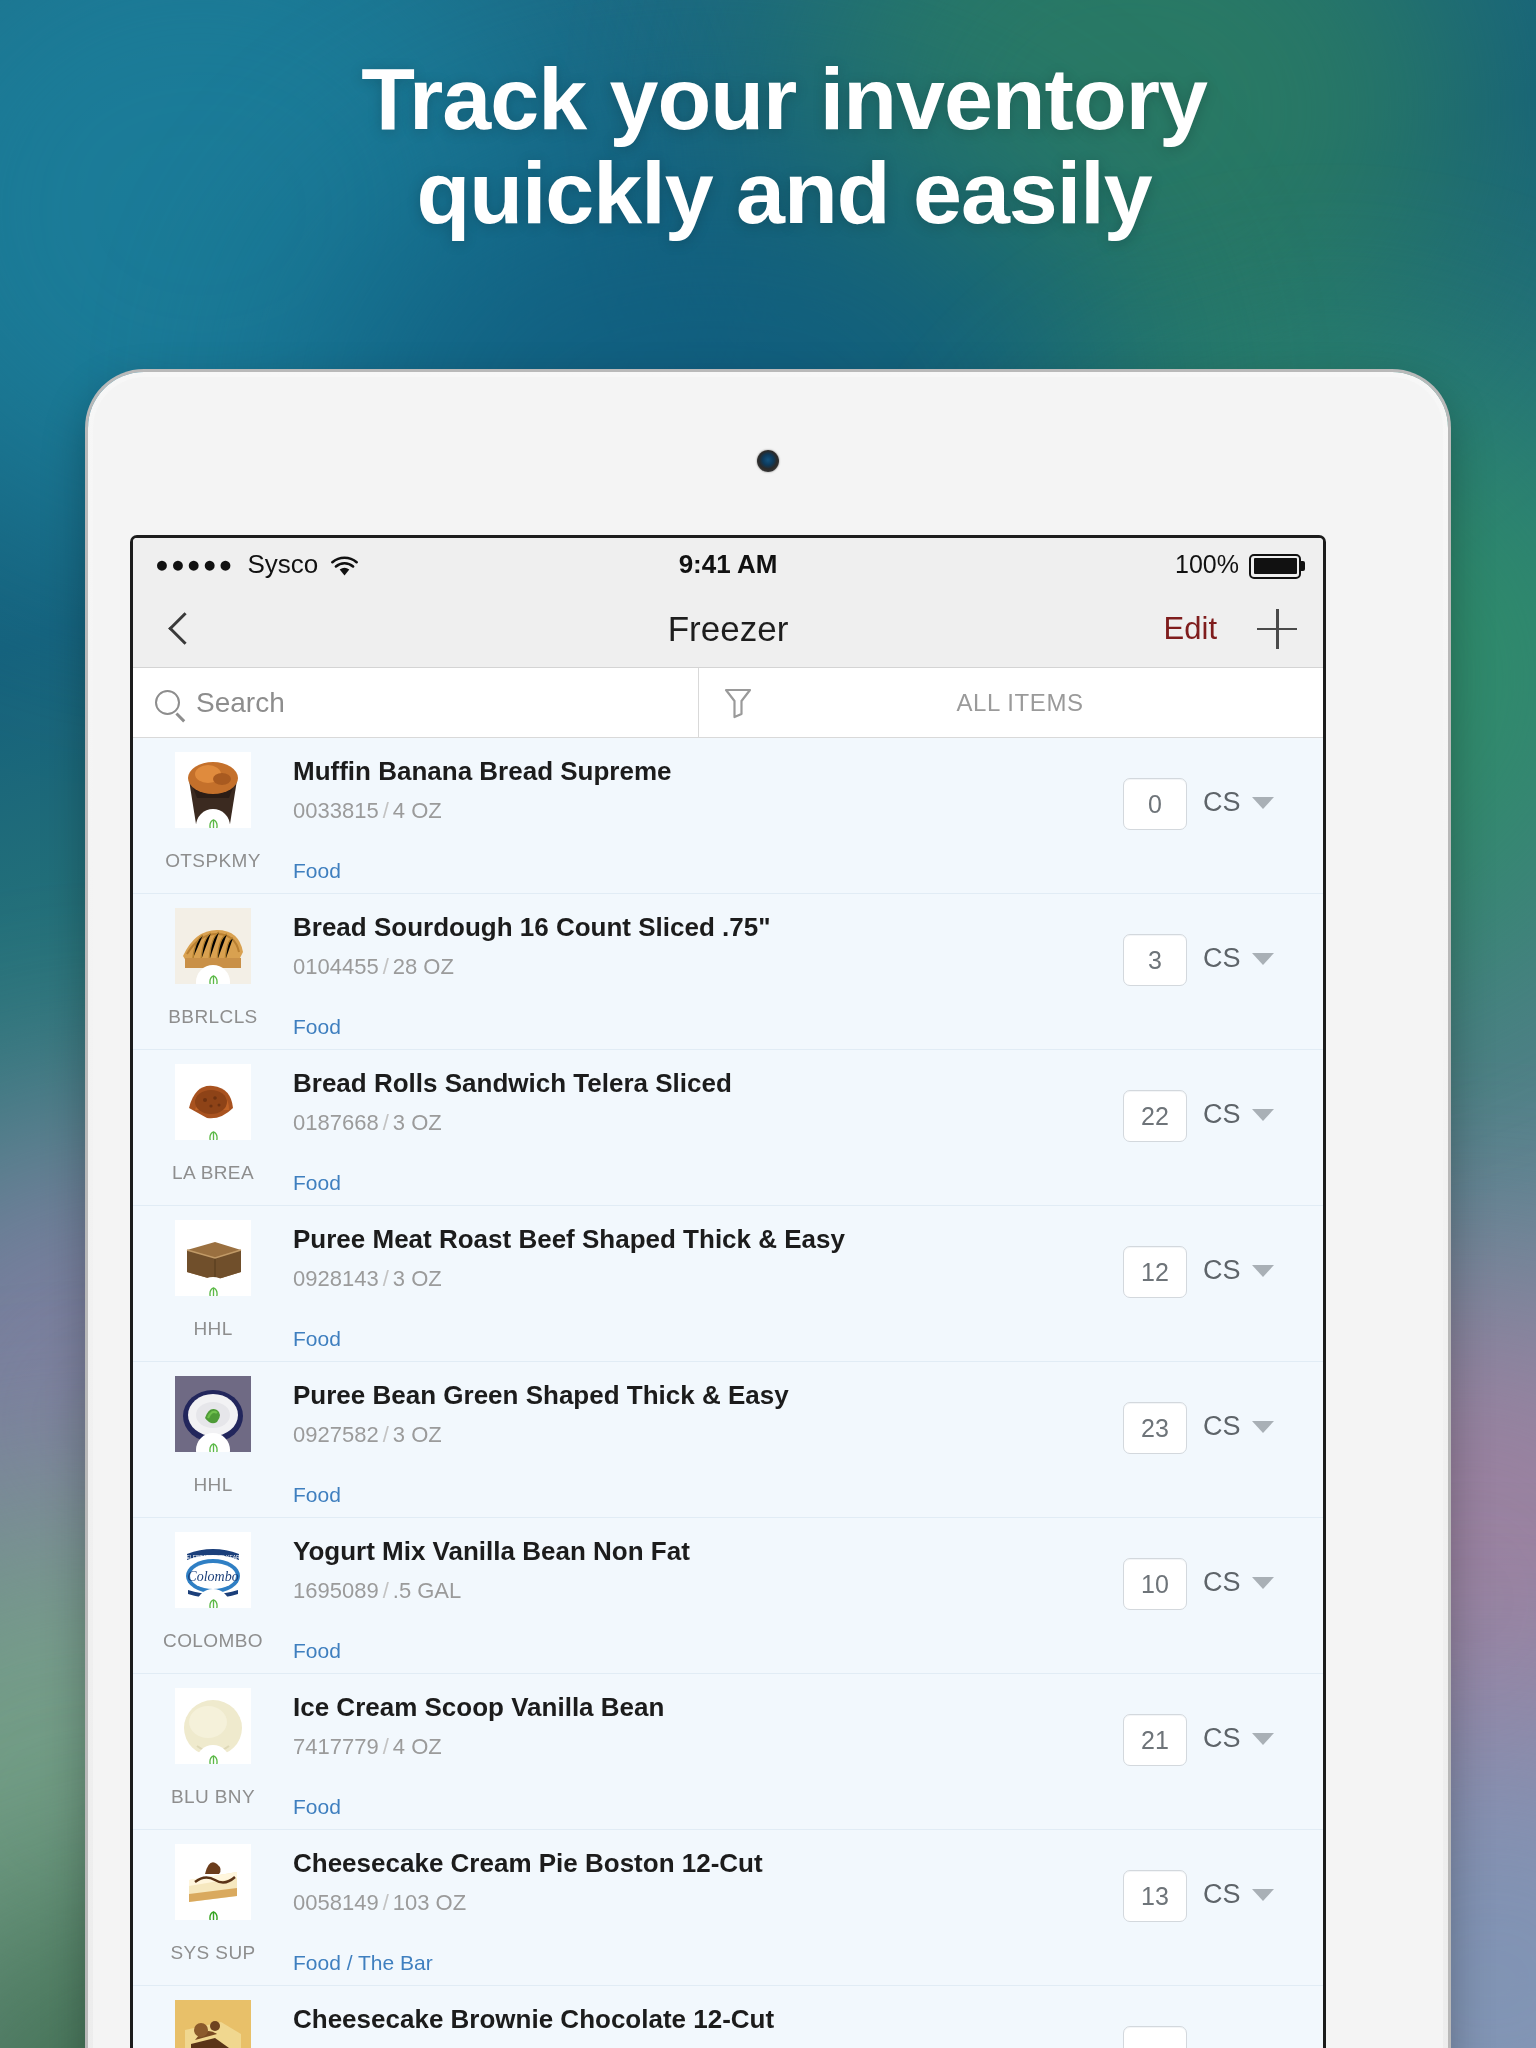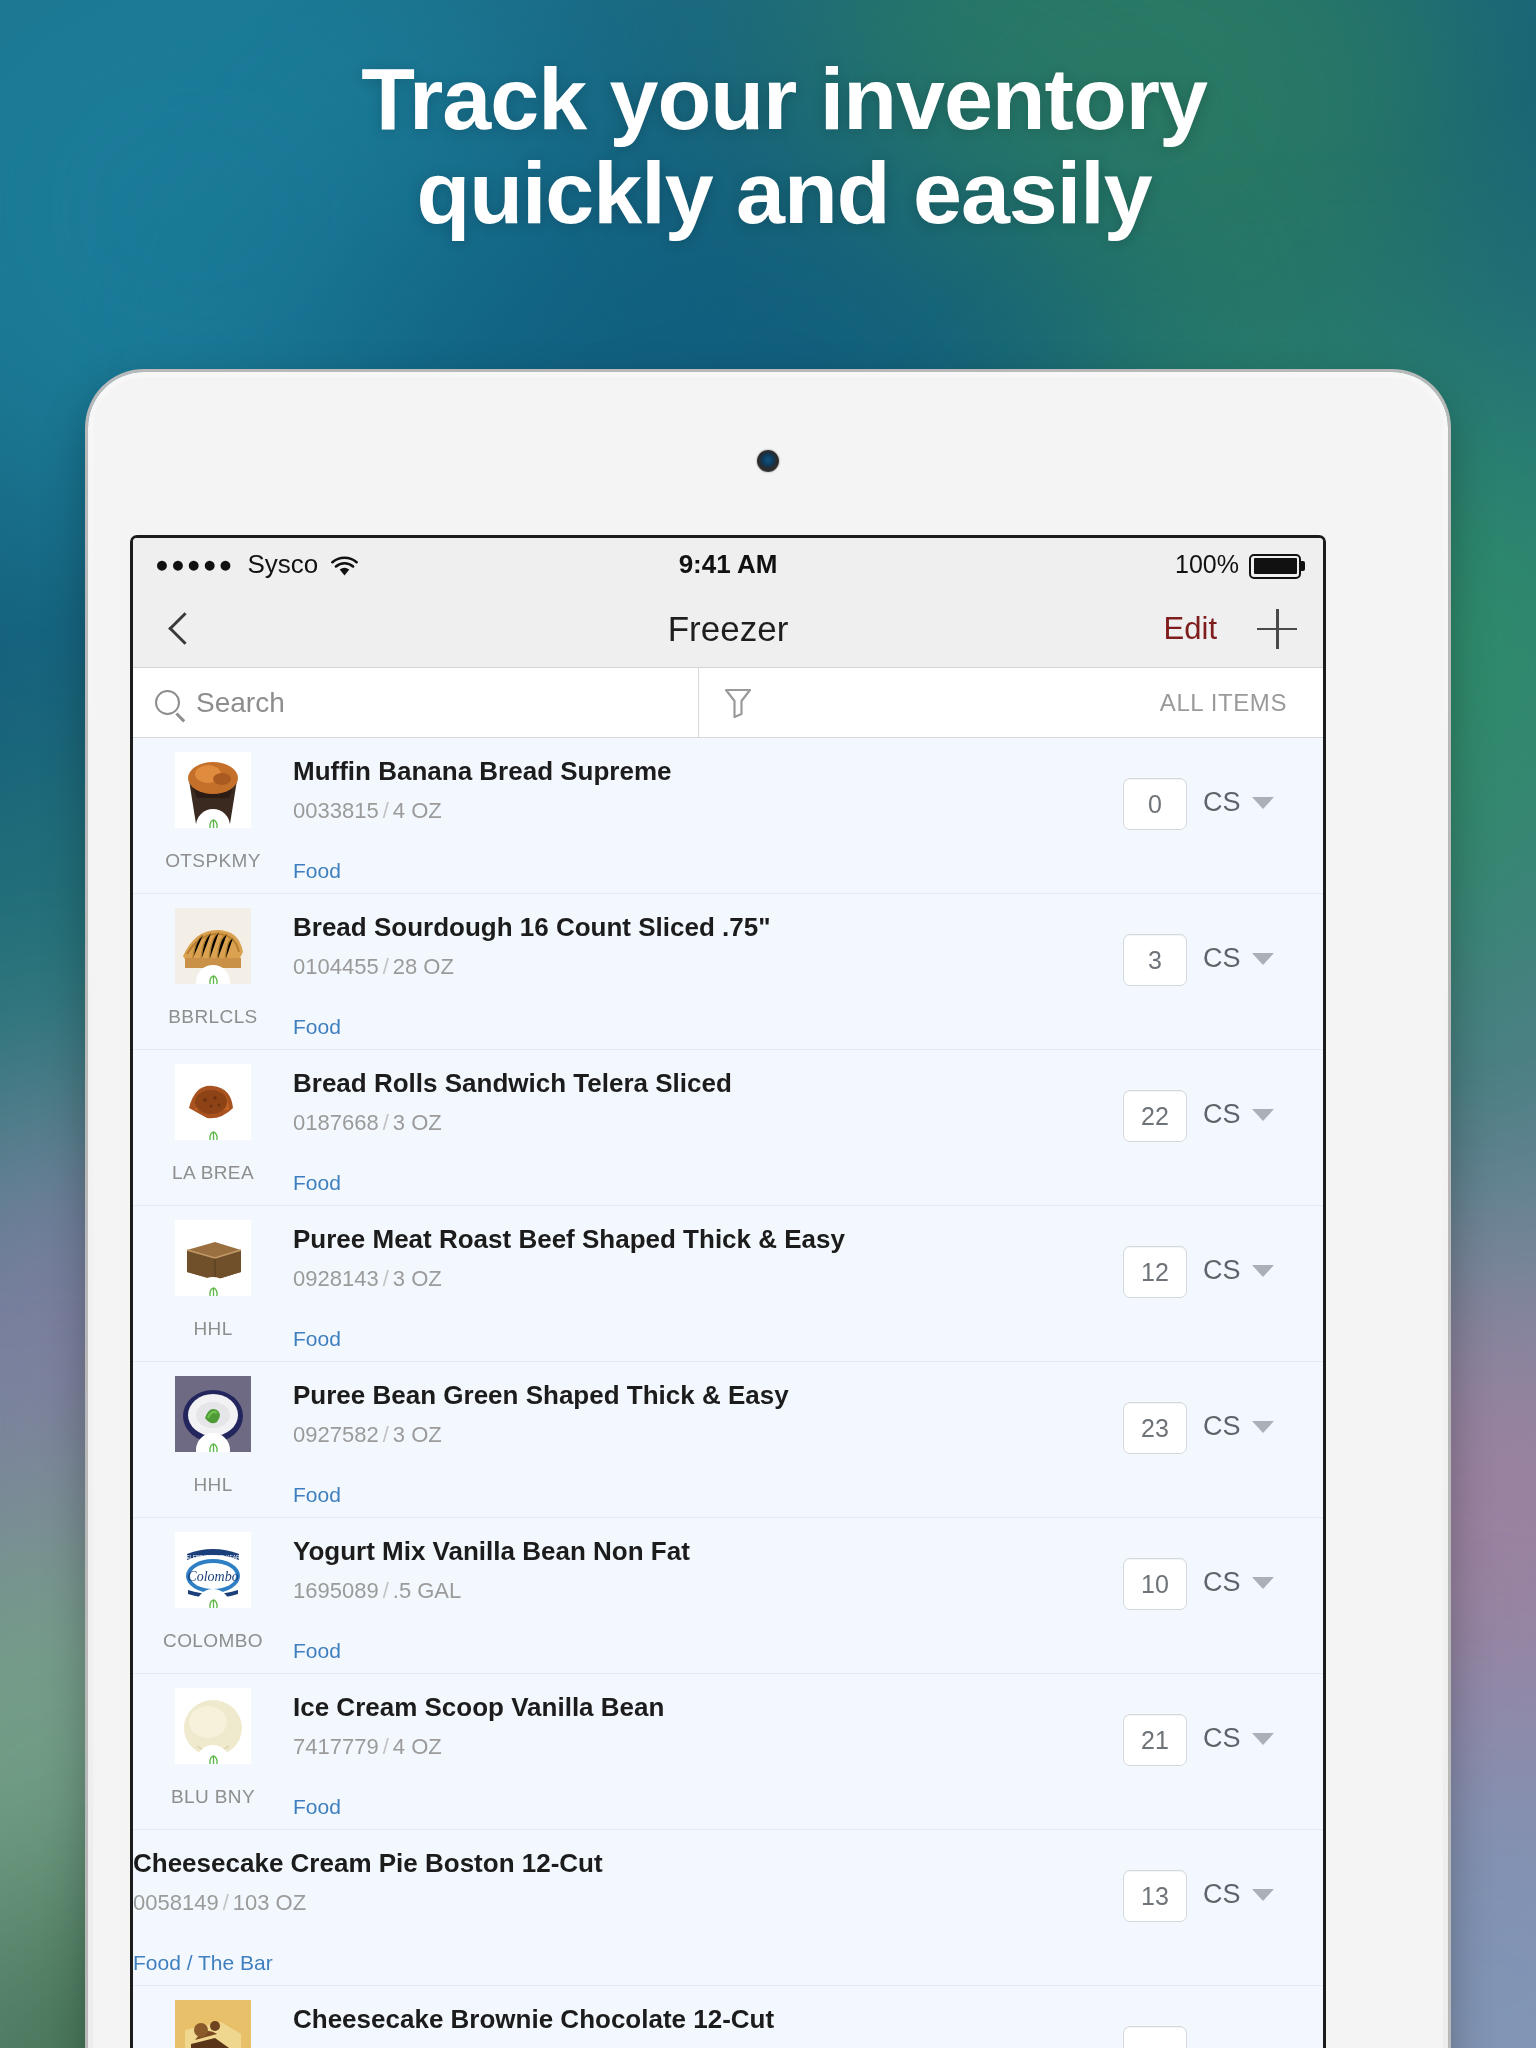--- a/index.html
+++ b/index.html
@@ -141,21 +141,21 @@
     content:""; position:absolute; right:-8px; bottom:-5px;
     width:11px; height:2.5px; background:#8d8d8d;
     transform:rotate(45deg);
   }
   .search-ph{ color:#8d8d8d; font-size:28px; }
   .filter-cell{
     flex:1; display:flex; align-items:center; gap:0; padding-left:24px; cursor:pointer;
   }
   .funnel{ width:30px; height:32px; position:relative; flex:none; }
   .all-items{
-    flex:1; text-align:right; color:#9a9a9a; font-size:24px;
+    flex:1; text-align:center; color:#9a9a9a; font-size:24px;
     letter-spacing:.6px; padding-right:36px;
   }
 
   
   .list{ background:#f2f8fd; height:1405px; overflow:hidden; }
   .row{
     display:flex; position:relative;
     padding:14px 0 10px 0;
     border-bottom:1px solid #e1ecf5;
     min-height:119px;
@@ -525,20 +525,38 @@
         <div class="col-qty">
           <div class="qty-box">21</div>
           <div class="uom">
             <span class="uom-label">CS</span>
             <span class="caret"></span>
           </div>
         </div>
       </div>
 
       <div class="row">
+        <div class="col-thumb">
+          <div class="thumb">
+            <svg class="art" viewBox="0 0 76 76">
+                <rect width="76" height="76" fill="#ffffff"></rect>
+              <path d="M14 58 L14 36 L62 28 L62 52 Z" fill="#f6e8bf"></path>
+              <path d="M14 58 L14 50 L62 44 L62 52 Z" fill="#d9a95e"></path>
+              <path d="M14 36 L62 28 L62 34 L14 42 Z" fill="#fff6dd"></path>
+              <path d="M30 30 Q34 14 42 20 Q48 25 44 30" fill="#6b3d1c"></path>
+              <path d="M20 38 Q30 30 40 36 Q50 42 60 33" fill="none" stroke="#5a3317" stroke-width="2.4"></path>
+            </svg>
+            <span class="leaf-badge">
+              <svg viewBox="0 0 20 20" width="19" height="19">
+                  <path d="M10 3 C15 5 15 13 10 17 C5 13 5 5 10 3 Z M10 4 L10 18" fill="none" stroke="#35a420" stroke-width="1.5"></path>
+                </svg>
+            </span>
+          </div>
+          <div class="brand">SYS SUP</div>
+        </div>
         <div class="col-main">
           <div class="item-name">Cheesecake Cream Pie Boston 12-Cut</div>
           <div class="item-meta">
             <span>0058149</span><span class="sep">/</span><span>103 OZ</span>
           </div>
           <div class="item-cat">Food / The Bar</div>
         </div>
         <div class="col-qty">
           <div class="qty-box">13</div>
           <div class="uom">

